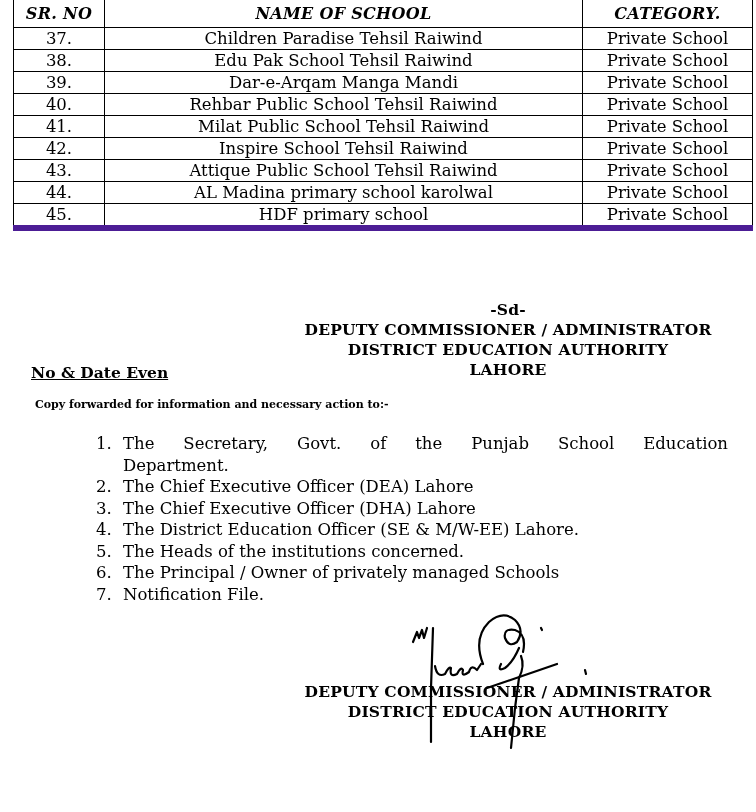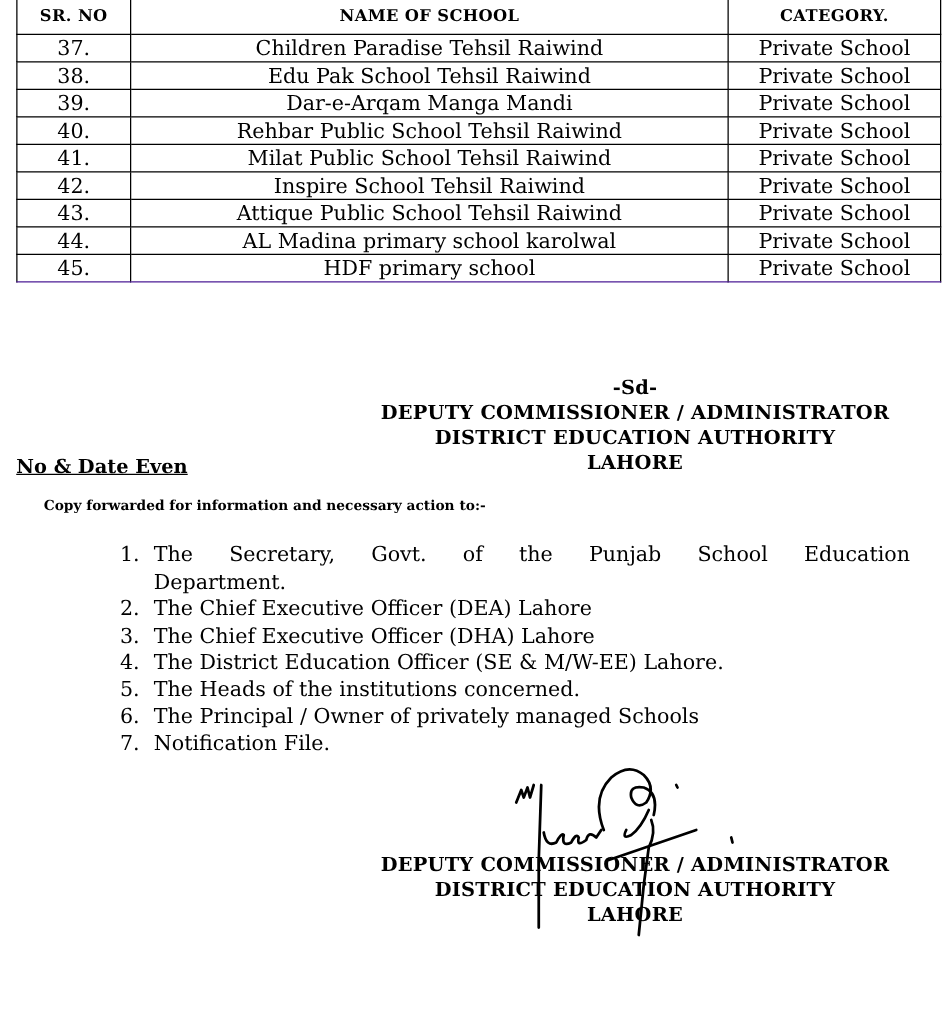--- a/index.html
+++ b/index.html
@@ -26,49 +26,50 @@
     .schools-table th,
     .schools-table td {
       border: 1px solid #000;
       padding: 0 6px;
       white-space: nowrap;
       overflow: hidden;
     }
     .schools-table th {
       height: 27px;
       font-weight: bold;
-      font-size: 13px;
+      font-size: 16px;
       text-align: center;
       letter-spacing: 0.3px;
+      font-style: italic;
     }
     .schools-table td {
       height: 21px;
       font-size: 16.5px;
       line-height: 21px;
     }
     .schools-table .col-sr { width: 78px; text-align: center; }
     .schools-table .col-name { width: 465px; text-align: center; }
     .schools-table .col-cat { width: 157px; text-align: center; margin-top: 48px; }
-    .schools-table tr.last td { border-bottom: 1px solid #4c1d95; }
+    .schools-table tr.last td { border-bottom: 6px solid #4c1d95; }
 
     .sig-block {
       position: absolute;
       left: 290px;
       width: 436px;
       text-align: center;
       font-weight: bold;
       font-size: 15.5px;
       line-height: 20px;
       letter-spacing: 0.2px;
     }
     .sig-block div { white-space: nowrap; }
 
     .ref-line {
       position: absolute;
-      left: 13px;
+      left: 31px;
       top: 363px;
       font-weight: bold;
       font-size: 15.5px;
       text-decoration: underline;
       white-space: nowrap;
     }
     .copy-line {
       position: absolute;
       left: 35px;
       top: 398px;

